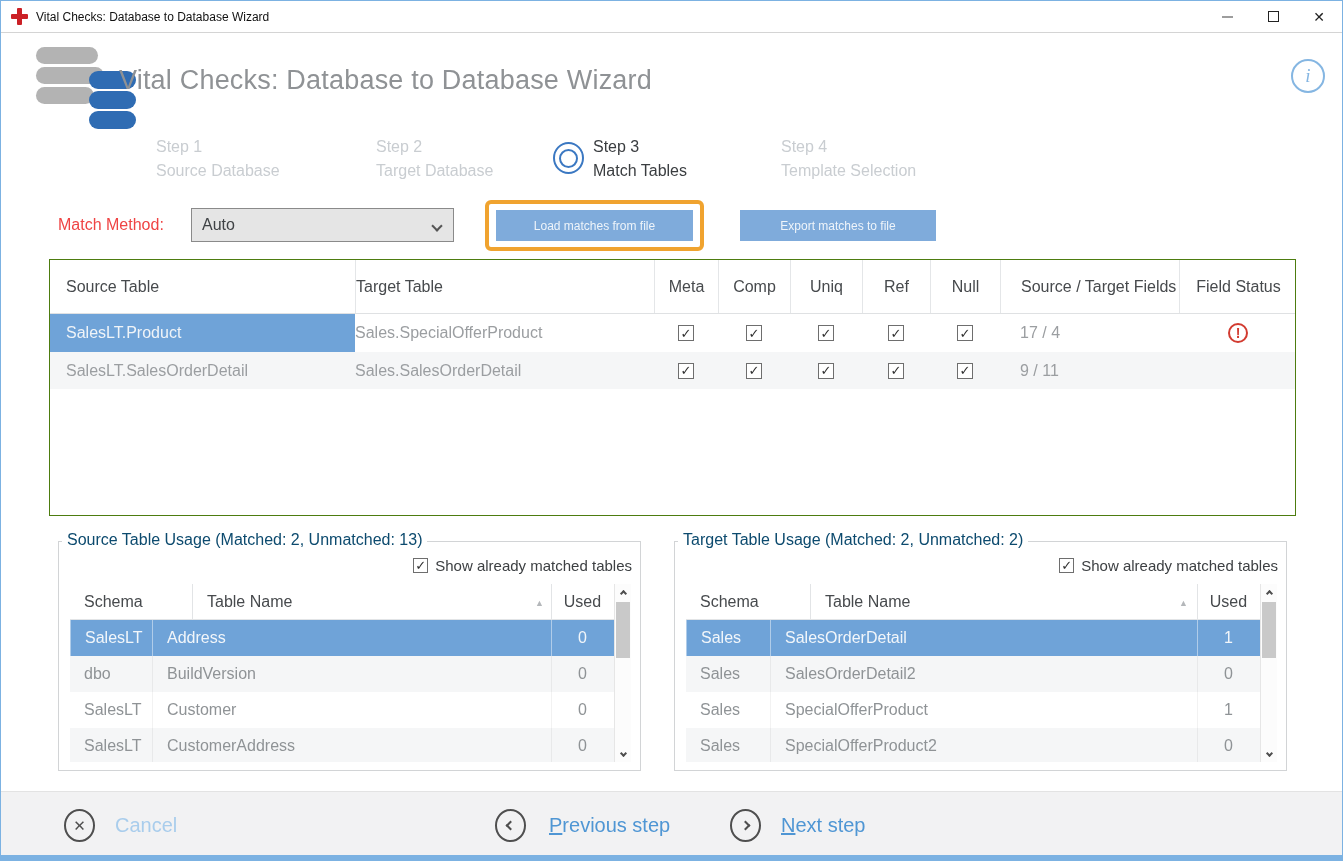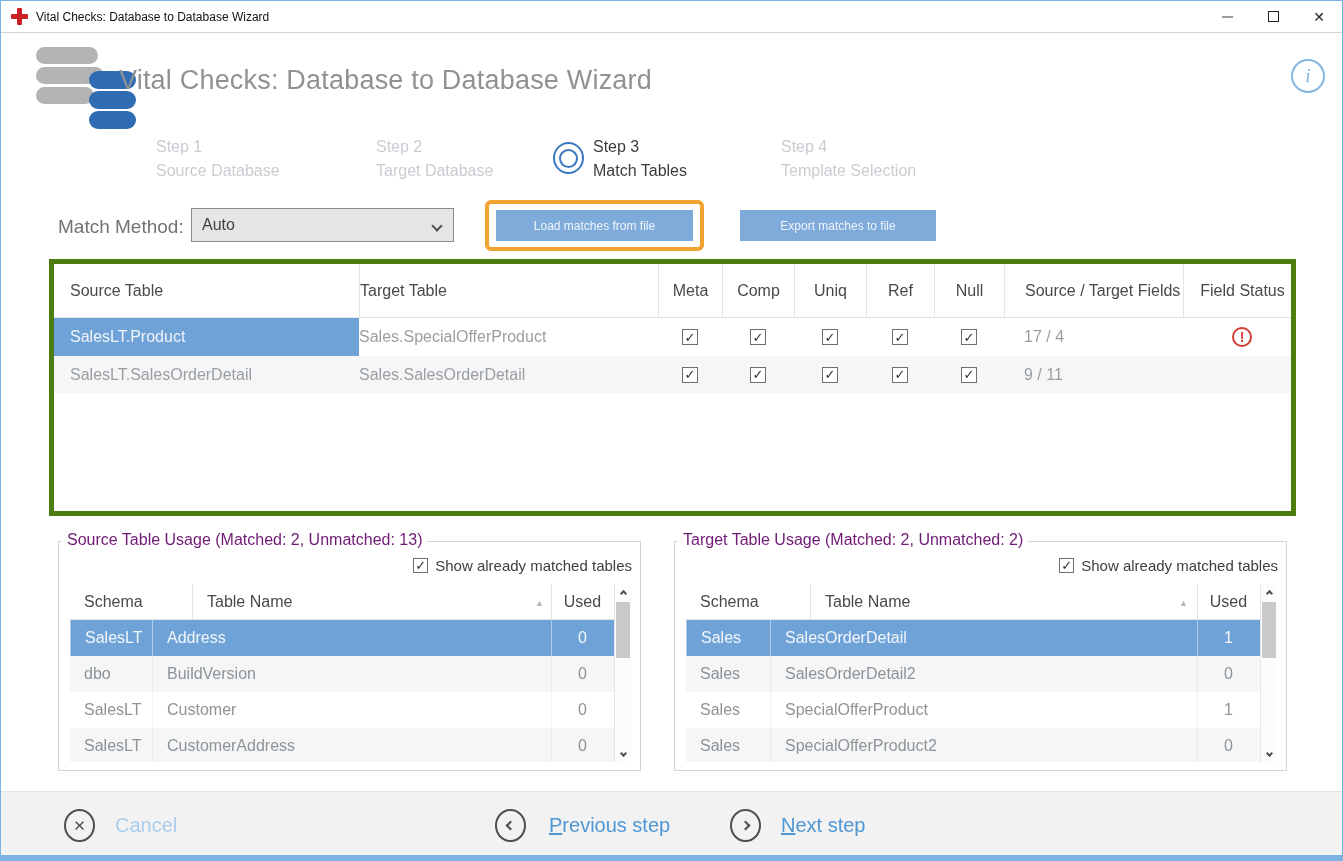--- a/index.html
+++ b/index.html
@@ -33,21 +33,21 @@
     position:absolute; left:1290px; top:58px; width:34px; height:34px; border-radius:50%;
     border:2px solid #85b6e2; color:#85b6e2; display:flex; align-items:center; justify-content:center;
     font-family:"Liberation Serif", serif; font-style:italic; font-size:19px;
   }
   
   .step { position:absolute; top:134px; font-size:16px; line-height:24px; color:#c9cdd1; }
   .step.active { color:#3a3d40; }
   .step-circle { position:absolute; left:552px; top:141px; width:31px; height:32px; border:2px solid #3b78c2; border-radius:50%; display:flex; align-items:center; justify-content:center; }
   .step-circle-inner { width:19px; height:19px; border:2px solid #3b78c2; border-radius:50%; }
   
-  .match-label { position:absolute; left:57px; top:215px; font-size:19px; color:#737373; }
+  .match-label { position:absolute; left:57px; top:215px; font-size:16px; color:#ef4444; }
   .select {
     position:absolute; left:190px; top:207px; width:263px; height:34px;
     background:#e5e5e5; border:1px solid #8a8a8a; display:flex; align-items:center;
     padding:0 10px; font-size:16px; color:#3f4245;
   }
   .select .chev { position:absolute; right:12px; top:13px; }
   .chev { width:8px; height:8px; border-right:2px solid #555; border-bottom:2px solid #555; display:inline-block; }
   .chev.down { transform:rotate(45deg); }
   .chev.up { transform:rotate(-135deg); }
   .chev.left { transform:rotate(135deg); }
@@ -57,21 +57,21 @@
     display:flex; align-items:center; justify-content:center; font-family:inherit;
   }
   .highlight-box {
     position:absolute; left:484px; top:199px; width:219px; height:51px;
     border:4px solid #f0a32f; border-radius:6px; background:#fff;
     display:flex; align-items:center; justify-content:center;
   }
   .load-btn { width:197px; height:31px; }
   .export-btn { position:absolute; left:739px; top:209px; width:196px; height:31px; }
   
-  .grid { position:absolute; left:48px; top:258px; width:1247px; height:257px; border:5px solid #4d7c0f; background:#fff; }
+  .grid { position:absolute; left:48px; top:258px; width:1247px; height:257px; border:1px solid #4d7c0f; background:#fff; }
   .grid-row { display:grid; grid-template-columns:305px 299px 64px 72px 72px 68px 70px 179px 118px; }
   .grid-head { height:54px; border-bottom:1px solid #dfe1e3; }
   .grid-head .gcell { border-left:1px solid #e4e6e8; color:#474a4d; font-size:16px; display:flex; align-items:center; }
   .grid-head .gcell:first-child { border-left:none; }
   .gcell { padding-left:0; }
   .gcell.c0 { padding-left:16px; }
   .gcell.center { justify-content:center; padding-left:0; text-align:center; }
   .gcell.fields { padding-left:20px; }
   .grid-body-row { height:38px; font-size:16px; color:#9b9ea1; }
   .grid-body-row .gcell { display:flex; align-items:center; }
@@ -81,21 +81,21 @@
   .cb .tick { font-size:13px; color:#2f2f2f; line-height:1; }
   .err-icon {
     width:20px; height:20px; border:2px solid #d23b30; border-radius:50%;
     color:#d23b30; font-weight:bold; font-size:14px; line-height:1;
     display:flex; align-items:center; justify-content:center;
   }
   
   .groupbox { position:absolute; border:1px solid #d2d4d6; background:#fff; }
   .gb-source { left:57px; top:540px; width:583px; height:230px; }
   .gb-target { left:673px; top:540px; width:613px; height:230px; }
-  .legend { position:absolute; top:-11px; left:3px; background:#fff; padding:0 5px; font-size:16px; color:#701a75; white-space:nowrap; }
+  .legend { position:absolute; top:-11px; left:3px; background:#fff; padding:0 5px; font-size:16px; color:#0c4a6e; white-space:nowrap; }
   .show-matched { position:absolute; top:15px; right:8px; display:flex; align-items:center; gap:7px; font-size:15px; color:#3d4043; }
   .show-matched .cb { width:15px; height:15px; }
   .usage-table { position:absolute; left:11px; right:9px; top:42px; bottom:8px; overflow:hidden; }
   .u-row { display:grid; height:36px; font-size:16px; align-items:center; padding-right:18px; }
   .u-src { grid-template-columns:82px 1fr 62px; }
   .u-tgt { grid-template-columns:84px 1fr 62px; }
   .u-head { color:#474a4d; border-bottom:1px solid #e2e4e6; position:relative;gap:40px; }
   .u-head .ucell { border-left:1px solid #e2e4e6; height:36px; display:flex; align-items:center; }
   .u-head .ucell:first-child { border-left:none; }
   .ucell { padding-left:14px; }

